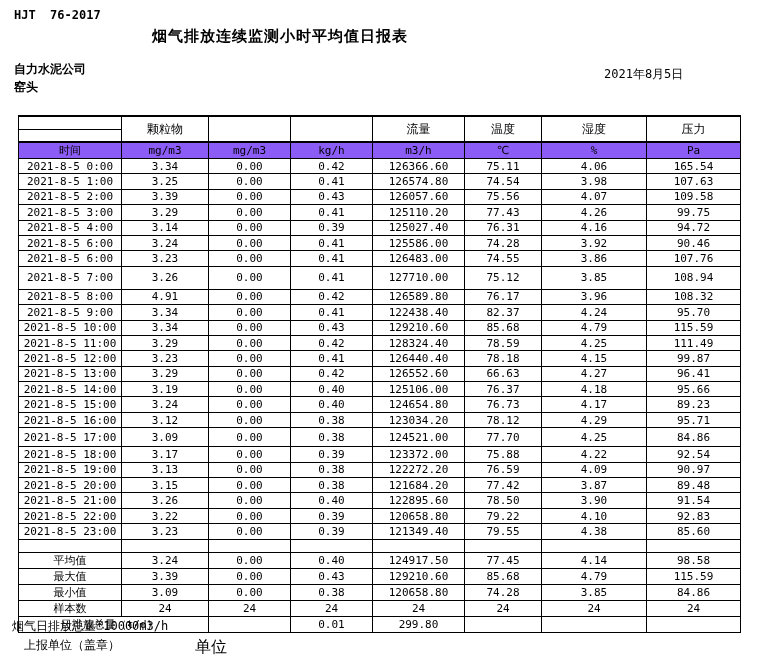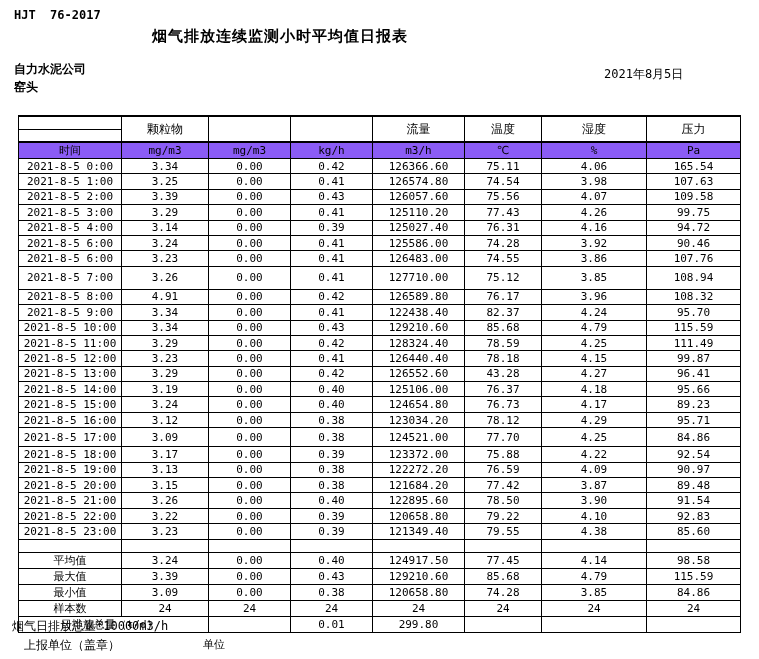--- a/index.html
+++ b/index.html
@@ -9,21 +9,21 @@
     font-family:"DejaVu Sans Mono","DejaVu Sans",sans-serif;
   }
   .abs{position:absolute;white-space:pre;}
   .std{left:14px;top:8px;font-weight:bold;font-size:12px;}
   .title{left:152px;top:27px;font-weight:bold;font-size:15px;letter-spacing:1px;font-family:Liberation Mono, monospace;}
   .company{left:14px;top:61px;font-weight:bold;font-size:12px;}
   .station{left:14px;top:79px;font-weight:bold;font-size:12px;}
   .date{left:604px;top:66px;font-size:12px;}
   .note{left:12px;top:618px;font-size:12px;}
   .report-unit{left:24px;top:637px;font-size:12px;}
-  .unit{left:203px;top:637px;font-size:11px;}
+  .unit{left:195px;top:637px;font-size:16px;}
 
   table.report{
     position:absolute;left:18px;top:115px;width:722px;
     border-collapse:collapse;table-layout:fixed;
   }
   table.report td{
     border:1px solid #000;padding:0;margin:0;
     font-size:11px;text-align:center;vertical-align:middle;
     white-space:nowrap;overflow:visible;
     font-family:"DejaVu Sans Mono","DejaVu Sans",sans-serif;
@@ -217,21 +217,21 @@
         <td>78.18</td>
         <td>4.15</td>
         <td>99.87</td>
       </tr>
       <tr class="data-row" style="height: 15.4px;">
         <td>2021-8-5 13:00</td>
         <td>3.29</td>
         <td>0.00</td>
         <td>0.42</td>
         <td>126552.60</td>
-        <td>43.28</td>
+        <td>66.63</td>
         <td>4.27</td>
         <td>96.41</td>
       </tr>
       <tr class="data-row" style="height: 15.4px;">
         <td>2021-8-5 14:00</td>
         <td>3.19</td>
         <td>0.00</td>
         <td>0.40</td>
         <td>125106.00</td>
         <td>76.37</td>

